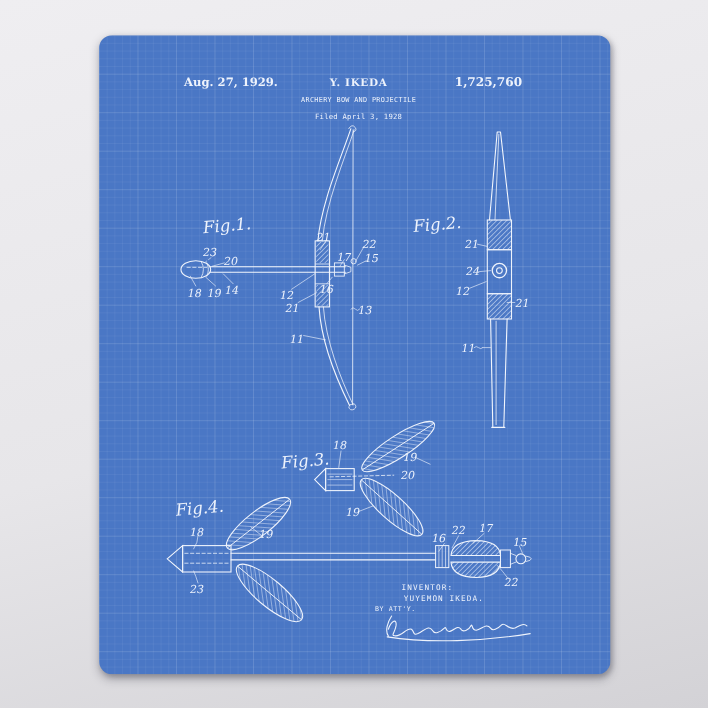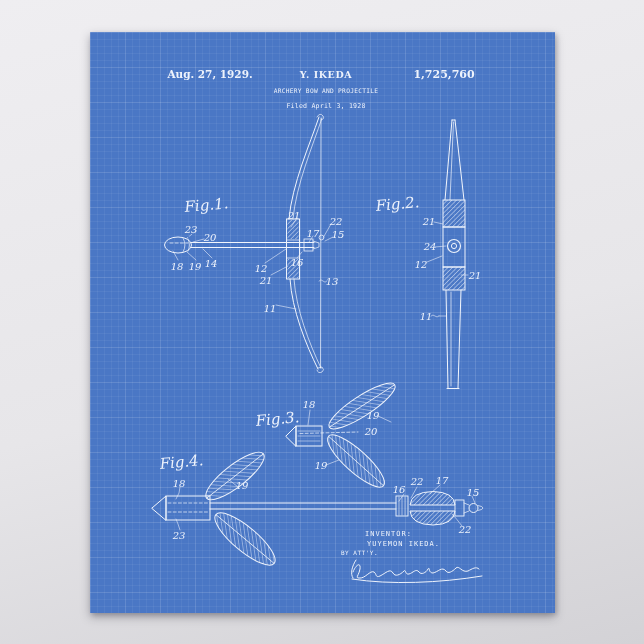--- a/index.html
+++ b/index.html
@@ -12,20 +12,21 @@
   .poster{
     position:absolute;left:90px;top:32px;width:465px;height:581px;
     background-color:#4a77c5;
     background-image:
       linear-gradient(rgba(255,255,255,0.085) 1px, transparent 1px),
       linear-gradient(90deg, rgba(255,255,255,0.085) 1px, transparent 1px),
       linear-gradient(rgba(255,255,255,0.05) 1px, transparent 1px),
       linear-gradient(90deg, rgba(255,255,255,0.05) 1px, transparent 1px);
     background-size:35px 35px,35px 35px,7px 7px,7px 7px;
     box-shadow:0 4px 9px rgba(40,40,55,0.35), 2px 2px 4px rgba(40,40,55,0.18);
+    border-radius:12px;
   }
   svg{position:absolute;left:0;top:0;}
   svg text{fill:#eef3fc;}
   .t-head{font-family:"DejaVu Serif",serif;font-weight:bold;}
   .t-type{font-family:"DejaVu Sans Mono",monospace;}
   .t-hand{font-family:"DejaVu Serif",serif;font-style:italic;font-size:10px;}
   .t-fig{font-family:"DejaVu Serif",serif;font-style:italic;font-size:15px;}
   .ln{stroke:#f2f6fd;fill:none;stroke-width:1;stroke-linecap:round;}
   .ln2{stroke:#f2f6fd;fill:none;stroke-width:0.7;stroke-linecap:round;}
   .leader{stroke:#e9effa;fill:none;stroke-width:0.6;stroke-linecap:round;}

